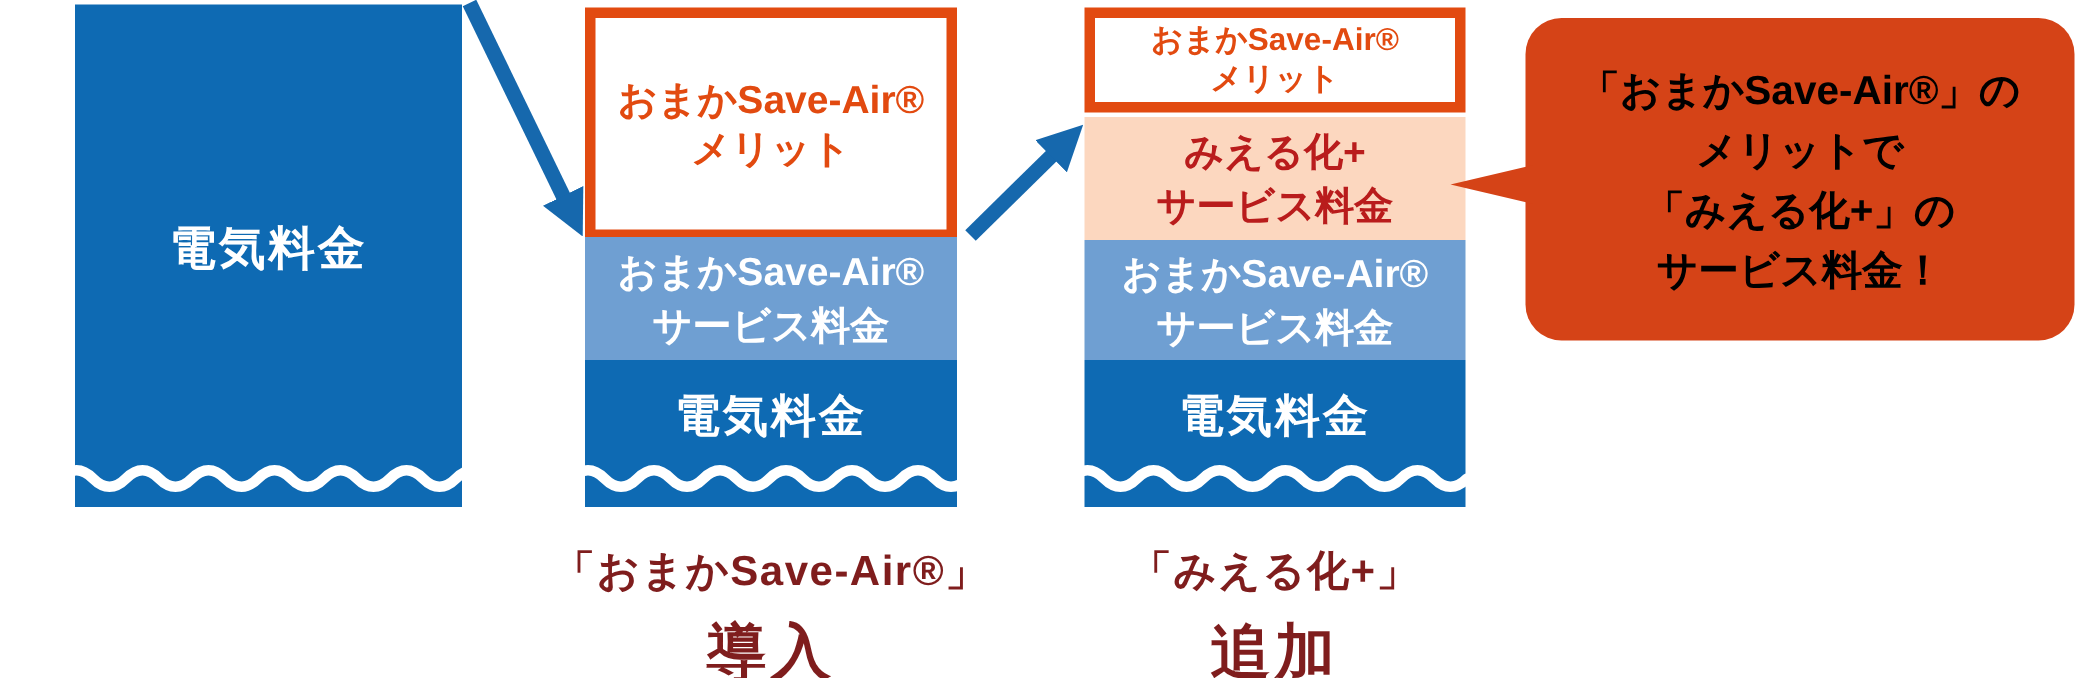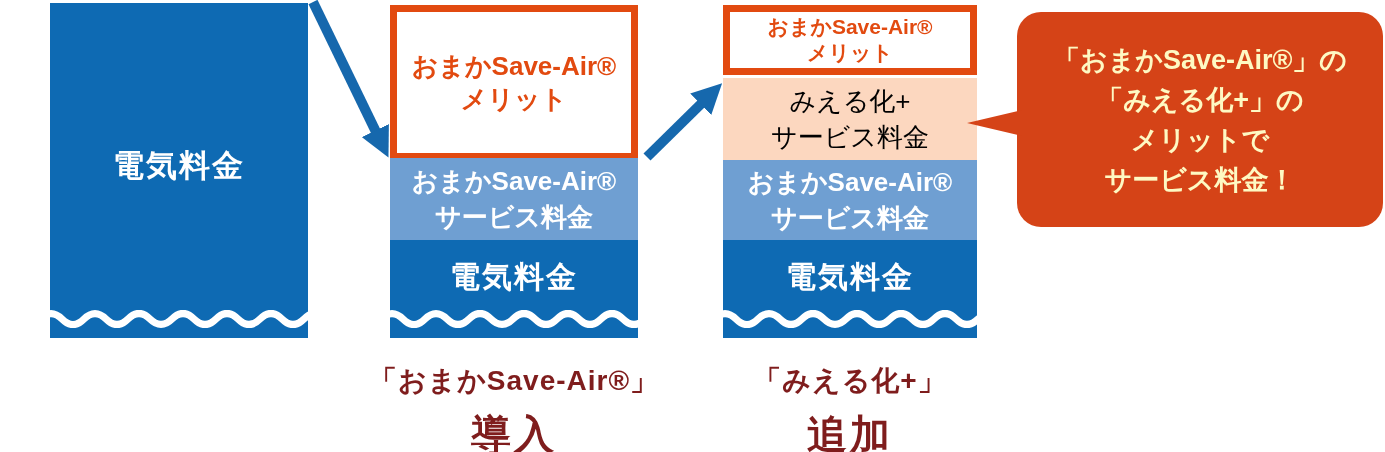--- a/index.html
+++ b/index.html
@@ -20,40 +20,40 @@
     box-sizing:border-box;border:7px solid #e24a10;background:transparent;
     color:#e24a10;font-weight:bold;text-align:center;
     display:flex;flex-direction:column;align-items:center;justify-content:center;
   }
   .merit-mid{left:0;top:5px;width:248px;height:155px;font-size:26px;line-height:33px;}
   .merit-right{left:0;top:5px;width:254px;height:70px;font-size:21px;line-height:26px;}
   .service-box{
     color:#ffffff;background:#6f9fd2;font-weight:bold;font-size:26px;line-height:36px;
   }
   .mieruka-box{
-    color:#000000;background:#fcd7bf;font-weight:normal;font-size:26px;line-height:36px;
+    color:#b91c1c;background:#fcd7bf;font-weight:bold;font-size:26px;line-height:36px;
   }
   .electric-box{
     color:#ffffff;background:#0e6ab3;font-weight:bold;font-size:30px;letter-spacing:2px;
   }
   .electric-box .pad{padding-bottom:24px;}
   
   .wave{pointer-events:none;}
   
   .caption{
     text-align:center;color:#7f1d1d;font-weight:bold;
   }
   .caption .c1{font-size:28px;letter-spacing:1px;}
   .caption .c2{font-size:40px;margin-top:7px;letter-spacing:3px;}
   .caption-mid{left:354px;top:362px;width:320px;}
   .caption-right{left:690px;top:362px;width:320px;}
   
   .bubble{
     left:1017px;top:12px;width:366px;height:215px;border-radius:24px;
-    background:#d54317;color:#fef9c3;font-weight:bold;font-size:27px;line-height:40px;
+    background:#d54317;color:#000000;font-weight:bold;font-size:27px;line-height:40px;
     display:flex;flex-direction:column;align-items:center;justify-content:center;text-align:center;
   }
   svg{display:block;}
 </style>
 </head>
 <body>
 
 <div class="abs left-box col-box">
   <div class="lbl">電気料金</div>
 </div>
@@ -113,19 +113,19 @@
     <marker id="ah" viewBox="0 0 10 10" refX="2" refY="5" markerWidth="3" markerHeight="3" orient="auto" markerUnits="strokeWidth">
       <path d="M0,0 L10,5 L0,10 z" fill="#1668ad"></path>
     </marker>
   </defs>
   <line x1="313" y1="2" x2="378" y2="136" stroke="#1668ad" stroke-width="10" marker-end="url(#ah)"></line>
   <line x1="647" y1="157" x2="705" y2="100" stroke="#1668ad" stroke-width="10" marker-end="url(#ah)"></line>
 </svg>
 
 <div class="abs bubble">
   <div>「おまかSave-Air®」の</div>
+  <div>メリットで</div>
   <div>「みえる化+」の</div>
-  <div>メリットで</div>
   <div>サービス料金！</div>
 </div>
 <svg class="abs" style="left:960px;top:105px;" width="62" height="40">
   <polygon points="7,18 62,5 62,31" fill="#d54317"></polygon>
 </svg>
 
 </body></html>

